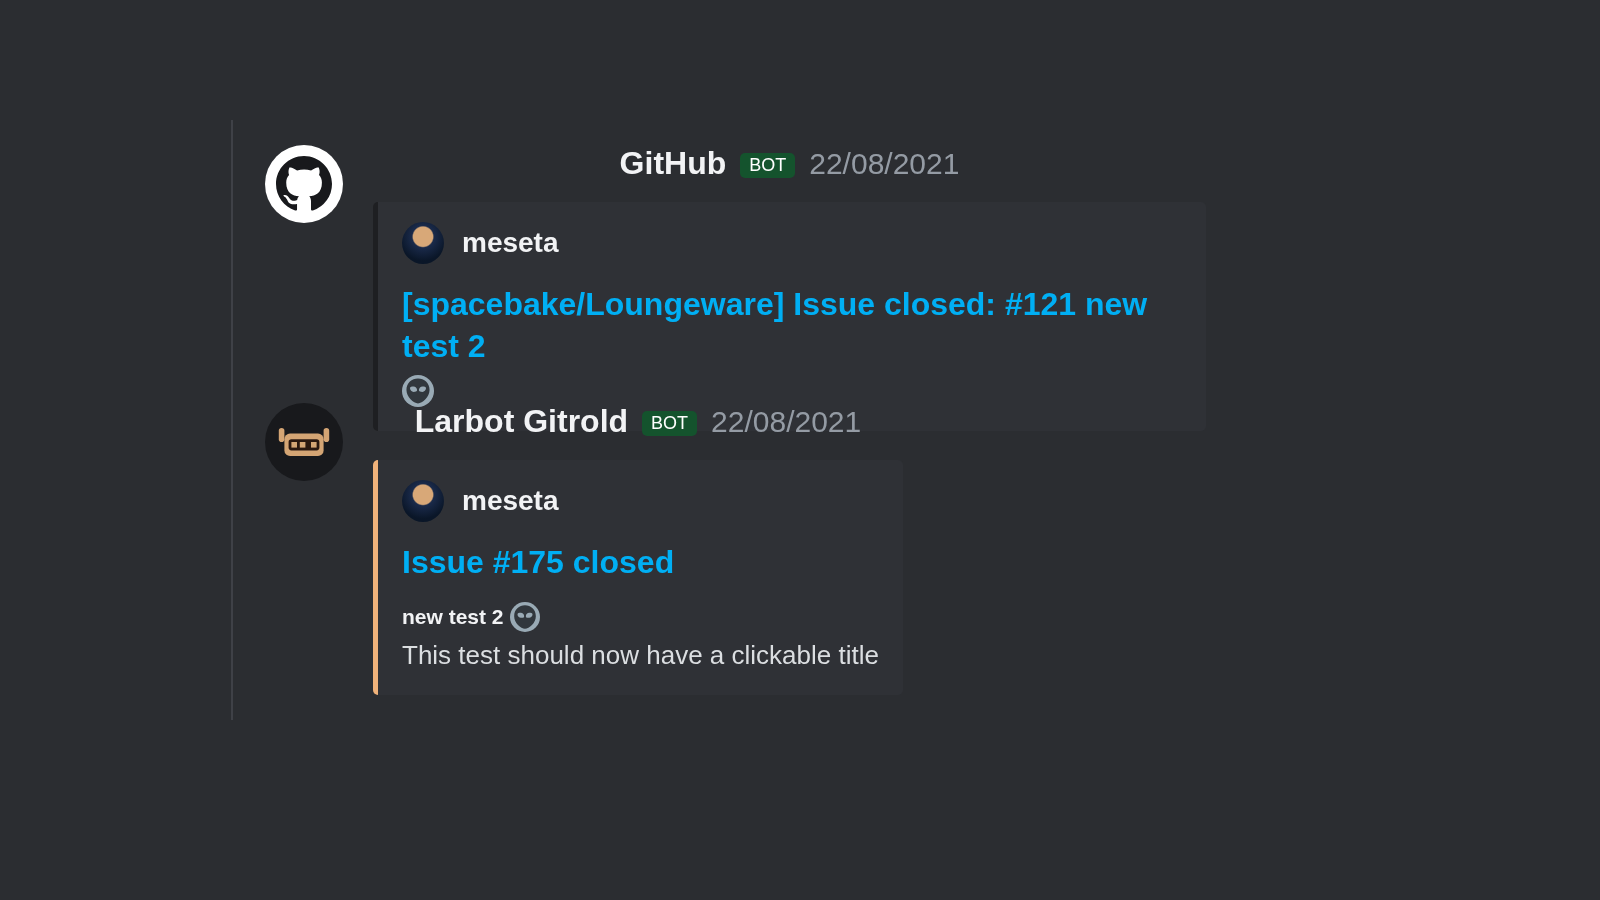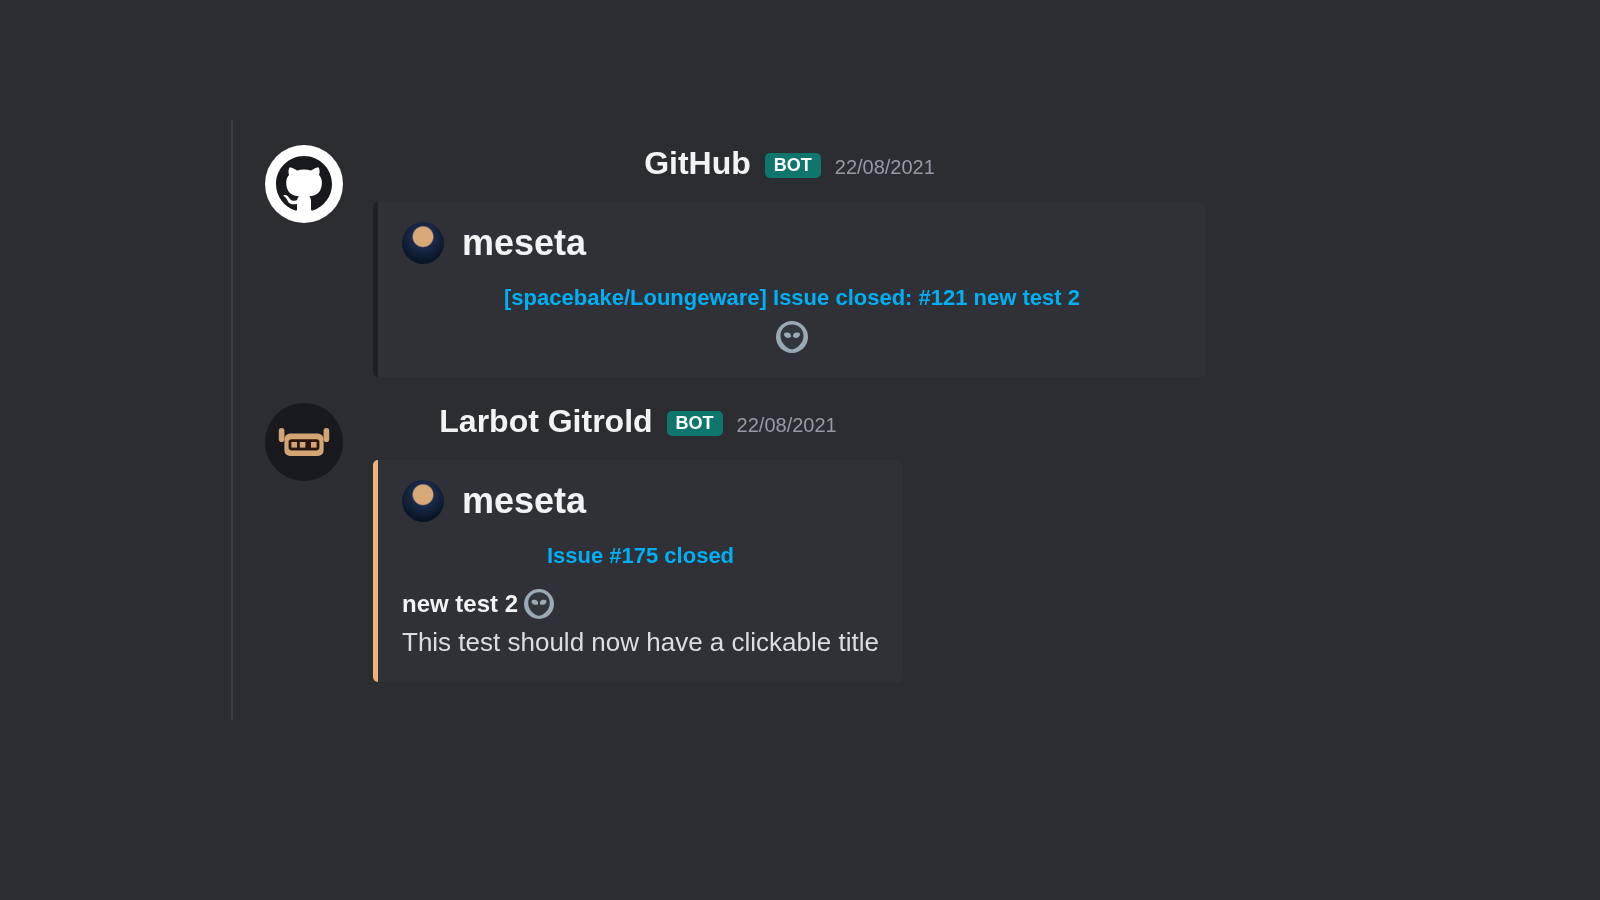--- a/index.html
+++ b/index.html
@@ -51,32 +51,32 @@
       margin-bottom: 20px;
       justify-content: center;
     }
     .username {
       font-size: 32px;
       font-weight: 600;
       color: #f2f3f5;
       cursor: pointer;
     }
     .bot-tag {
-      background: #0f766e;
+      background: #14532d;
       color: #ffffff;
       font-size: 18px;
-      font-weight: 700;
+      font-weight: 400;
       padding: 2px 9px;
       border-radius: 5px;
       text-transform: uppercase;
       position: relative;
       top: -3px;
     }
     .timestamp {
-      font-size: 20px;
+      font-size: 30px;
       color: #949ba4;
       font-weight: 500;
     }
     .embed {
       background: #2b2d31;
       border-left: 5px solid #202225;
       border-radius: 5px;
       padding: 20px 24px 24px 24px;
       background: #2f3136;
     }
@@ -95,39 +95,38 @@
       margin-bottom: 20px;
     }
     .embed-author-avatar {
       width: 42px;
       height: 42px;
       border-radius: 50%;
       background: radial-gradient(circle at 50% 35%, #d8a878 0%, #d8a878 28%, #1a2a4a 32%, #0a1628 70%);
       flex-shrink: 0;
     }
     .embed-author-name {
-      font-size: 36px;
+      font-size: 28px;
       font-weight: 700;
       color: #f2f3f5;
       cursor: pointer;
     }
     .embed-title {
-      font-size: 22px;
+      font-size: 32px;
       font-weight: 700;
       color: #00aff4;
       cursor: pointer;
       line-height: 1.3;
       display: flex;
       align-items: center;
       gap: 8px;
       flex-wrap: wrap;
-      flex-direction: column;
     }
     .embed-subtitle {
-      font-size: 24px;
+      font-size: 21px;
       font-weight: 700;
       color: #f2f3f5;
       margin-top: 18px;
       display: flex;
       align-items: center;
       gap: 6px;
     }
     .embed-description {
       font-size: 26px;
       color: #dbdee1;

